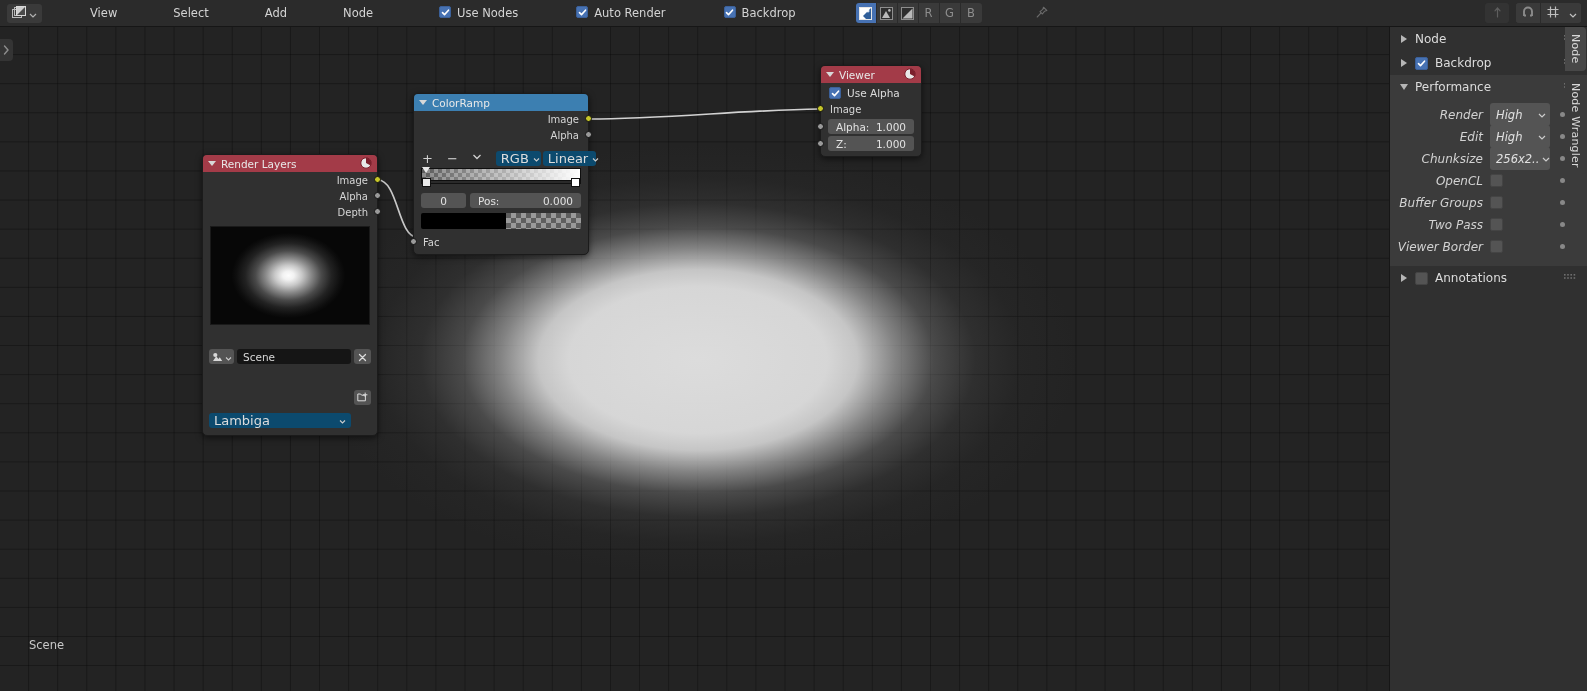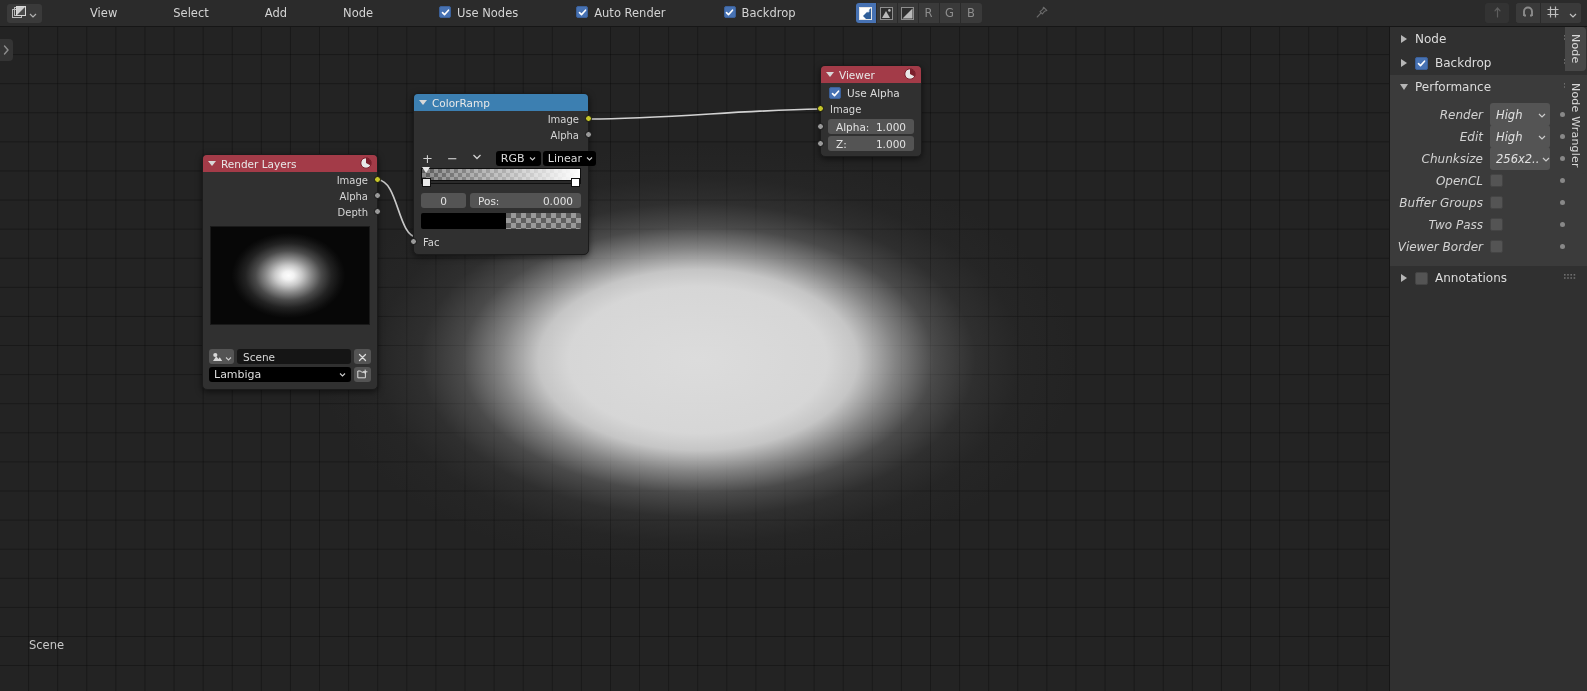--- a/index.html
+++ b/index.html
@@ -154,22 +154,22 @@
     height: 15px; background: #545454; border-radius: 3px;
     display: flex; align-items: center; justify-content: center;
     padding: 0 3px; cursor: pointer; flex: none;
   }
   .text-field {
     height: 15px; background: #151515; border-radius: 3px;
     color: #d8d8d8; font-size: 10.5px; display: flex; align-items: center;
     padding: 0 6px; flex: 1; cursor: text; overflow: hidden; white-space: nowrap;
   }
   .dropdown-field {
-    height: 15px; background: #000000; border-radius: 3px;
-    color: #dcdcdc; font-size: 11px; display: flex; align-items: center;
+    height: 15px; background: #0c4a6e; border-radius: 3px;
+    color: #dcdcdc; font-size: 13px; display: flex; align-items: center;
     padding: 0 5px; cursor: pointer; position: relative;
   }
   .dropdown-field .dd-caret { margin-left: auto; padding-left: 4px; }
 
   
   .cr-tools { display: flex; align-items: center; padding: 0 8px; height: 20px; gap: 14px; }
   .cr-tool { color: #d0d0d0; font-size: 13px; cursor: pointer; line-height: 1; }
   .cr-selects { display: flex; gap: 2px; margin-left: auto; }
   .cr-gradient-wrap { margin: 0 7px; position: relative; height: 20px; }
   .cr-gradient {
@@ -467,21 +467,21 @@
           <div class="mini-btn" style="width:17px;">
             <span>
               <svg width="9" height="9" viewBox="0 0 9 9">
                   <path d="M1.5 1.5 L7.5 7.5 M7.5 1.5 L1.5 7.5" stroke="#dcdcdc" stroke-width="1.3" stroke-linecap="round"></path>
                 </svg>
             </span>
           </div>
         </div>
 
         <div class="node-field-row" style="margin-top:3px;margin-bottom:7px;">
-          <div class="dropdown-field" style="flex:1;">
+          <div class="dropdown-field" style="flex:1;margin-top:46px;">
             <span>Lambiga</span>
             <span class="dd-caret">
               <svg width="7" height="7" viewBox="0 0 7 7">
                   <path d="M1 2.5 L3.5 5 L6 2.5" fill="none" stroke="#ccc" stroke-width="1.1"></path>
                 </svg>
             </span>
           </div>
           <div class="mini-btn" style="width:17px;">
             <span>
               <svg width="11" height="11" viewBox="0 0 11 11">

